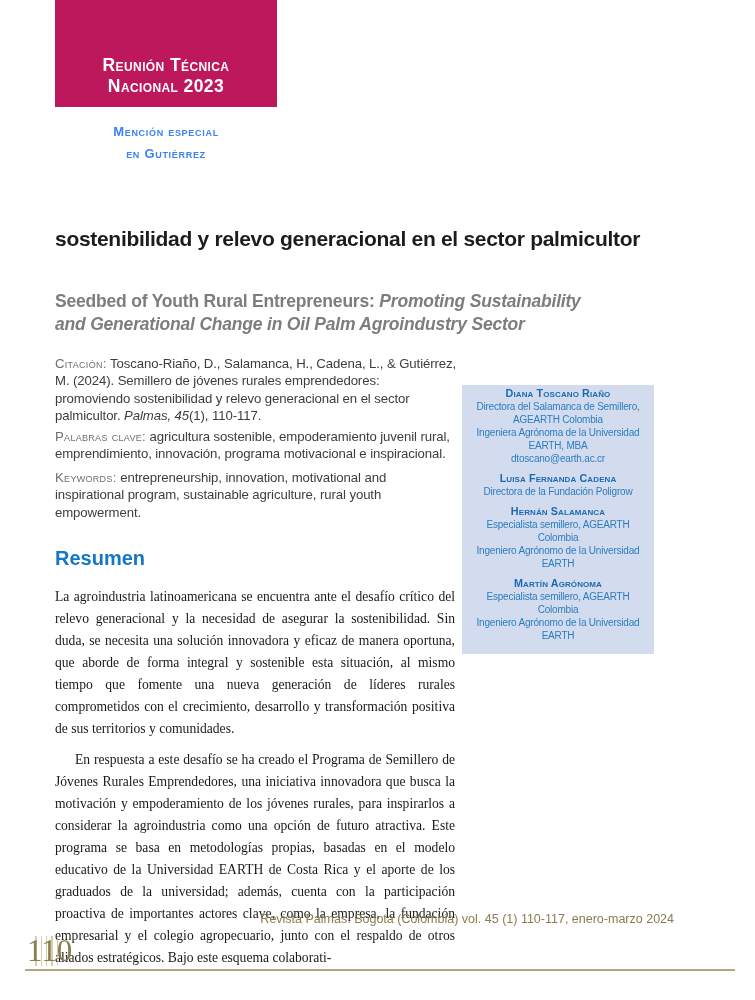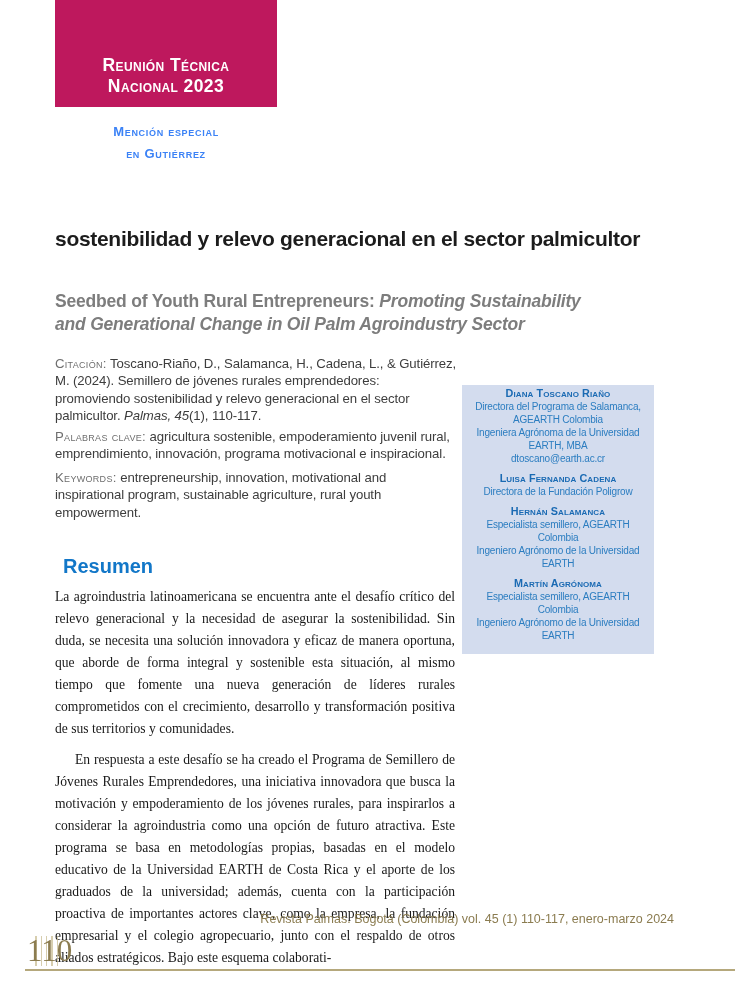--- a/index.html
+++ b/index.html
@@ -114,21 +114,21 @@
     font-variant: small-caps;
     font-size: 10.8px;
     color: #1a6ab3;
     letter-spacing: 0.1px;
   }
 
   
   .resumen-heading {
     position: absolute;
     left: 55px; top: 547px;
-    margin: 8px;
+    margin: 0;
     font-size: 20px;
     font-weight: bold;
     color: #1277c8;
   }
   .abstract {
     position: absolute;
     left: 55px; top: 586px;
     width: 400px;
     font-family: "Liberation Serif", serif;
     font-size: 13.6px;
@@ -198,21 +198,21 @@
   <div class="meta keywords">
     <span class="sc-label">Keywords:</span><span> entrepreneurship, innovation, motivational and inspirational program, sustainable agriculture, rural youth empowerment.</span>
   </div>
   <div class="meta palabras">
     <span class="sc-label">Palabras clave:</span><span> agricultura sostenible, empoderamiento juvenil rural, emprendimiento, innovación, programa motivacional e inspiracional.</span>
   </div>
 
   <aside class="author-box">
     <div class="author-entry">
       <div class="author-name">Diana Toscano Riaño</div>
-      <div>Directora del Programa de Salamanca, AGEARTH Colombia</div>
+      <div>Directora del Salamanca de Semillero, AGEARTH Colombia</div>
       <div>Ingeniera Agrónoma de la Universidad EARTH, MBA</div>
       <div>dtoscano@earth.ac.cr</div>
     </div>
     <div class="author-entry">
       <div class="author-name">Luisa Fernanda Cadena</div>
       <div>Directora de la Fundación Poligrow</div>
     </div>
     <div class="author-entry">
       <div class="author-name">Hernán Salamanca</div>
       <div>Especialista semillero, AGEARTH Colombia</div>

